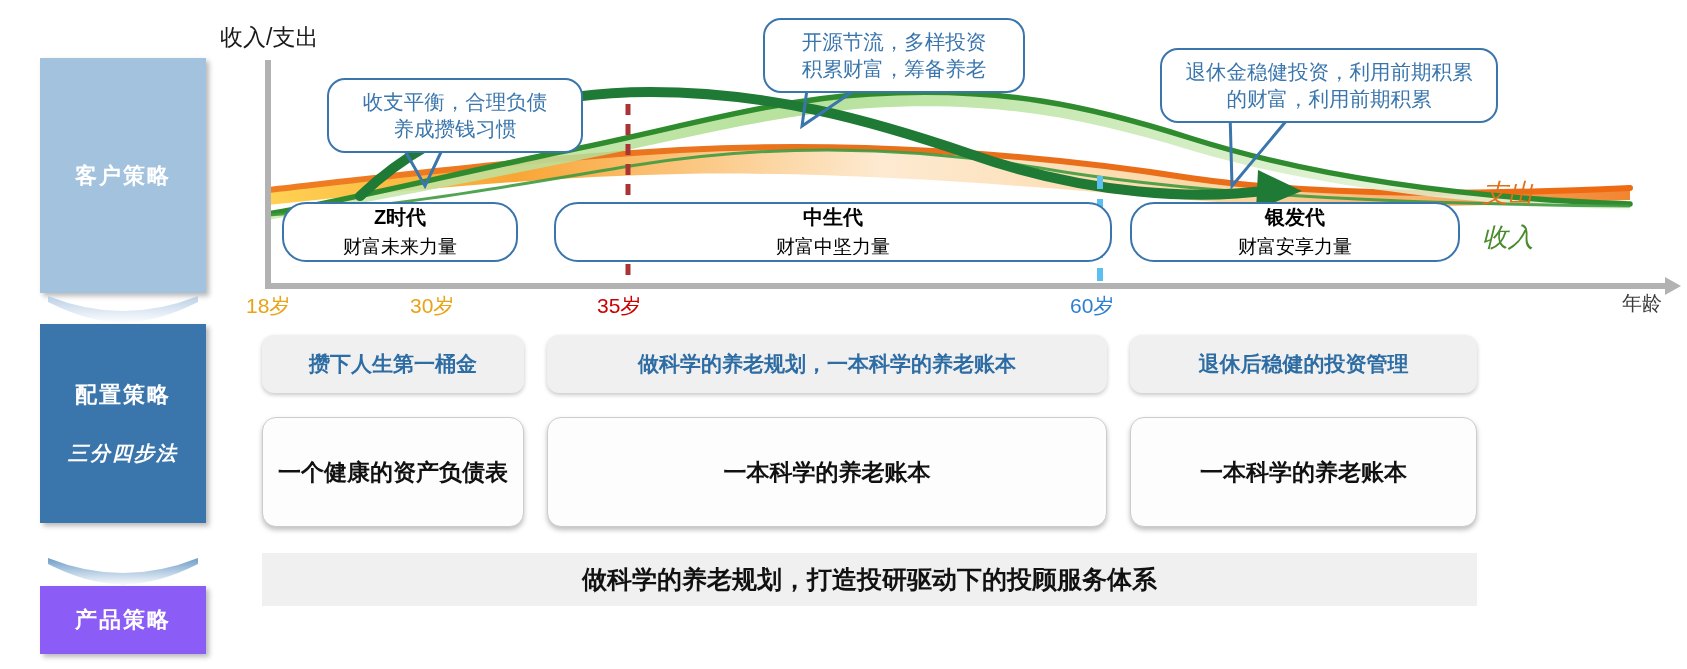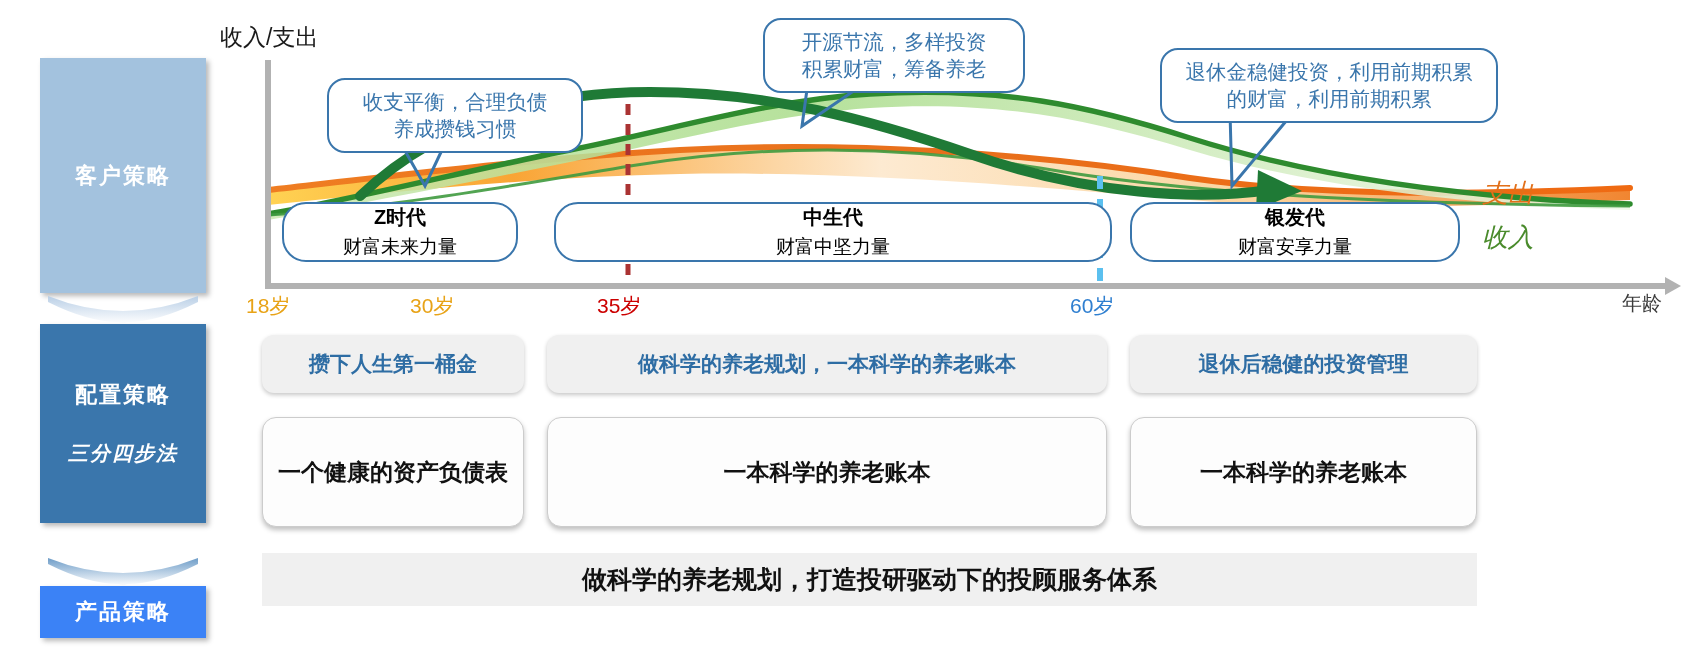--- a/index.html
+++ b/index.html
@@ -15,21 +15,21 @@
   .rail-block{
     position:absolute;left:0;width:166px;
     display:flex;flex-direction:column;align-items:center;justify-content:center;
     color:#ffffff;font-weight:bold;letter-spacing:2px;
     box-shadow:3px 3px 5px rgba(0,0,0,.28);
   }
   .rail-block .line1{font-size:22px;}
   .rail-block .line2{font-size:20px;font-style:italic;margin-top:30px;}
   .rb1{top:0;height:235px;background:#a3c2de;}
   .rb2{top:266px;height:199px;background:#3a76ac;}
-  .rb3{top:528px;height:52px;background:#3b82f6;}
+  .rb3{top:528px;height:68px;background:#8b5cf6;}
   .rail-arrow{position:absolute;left:8px;width:150px;height:28px;}
 
   
   .chart{position:absolute;left:210px;top:0;width:1477px;height:320px;}
   .ylabel{position:absolute;left:10px;top:22px;font-size:23px;color:#1a1a1a;}
 
   .callout{
     position:absolute;border:2.6px solid #3a76ac;border-radius:18px;background:#ffffff;
     color:#3a76ac;font-size:20.5px;line-height:1.32;text-align:center;
     padding:8px 2px 9px;box-sizing:border-box;z-index:40;

